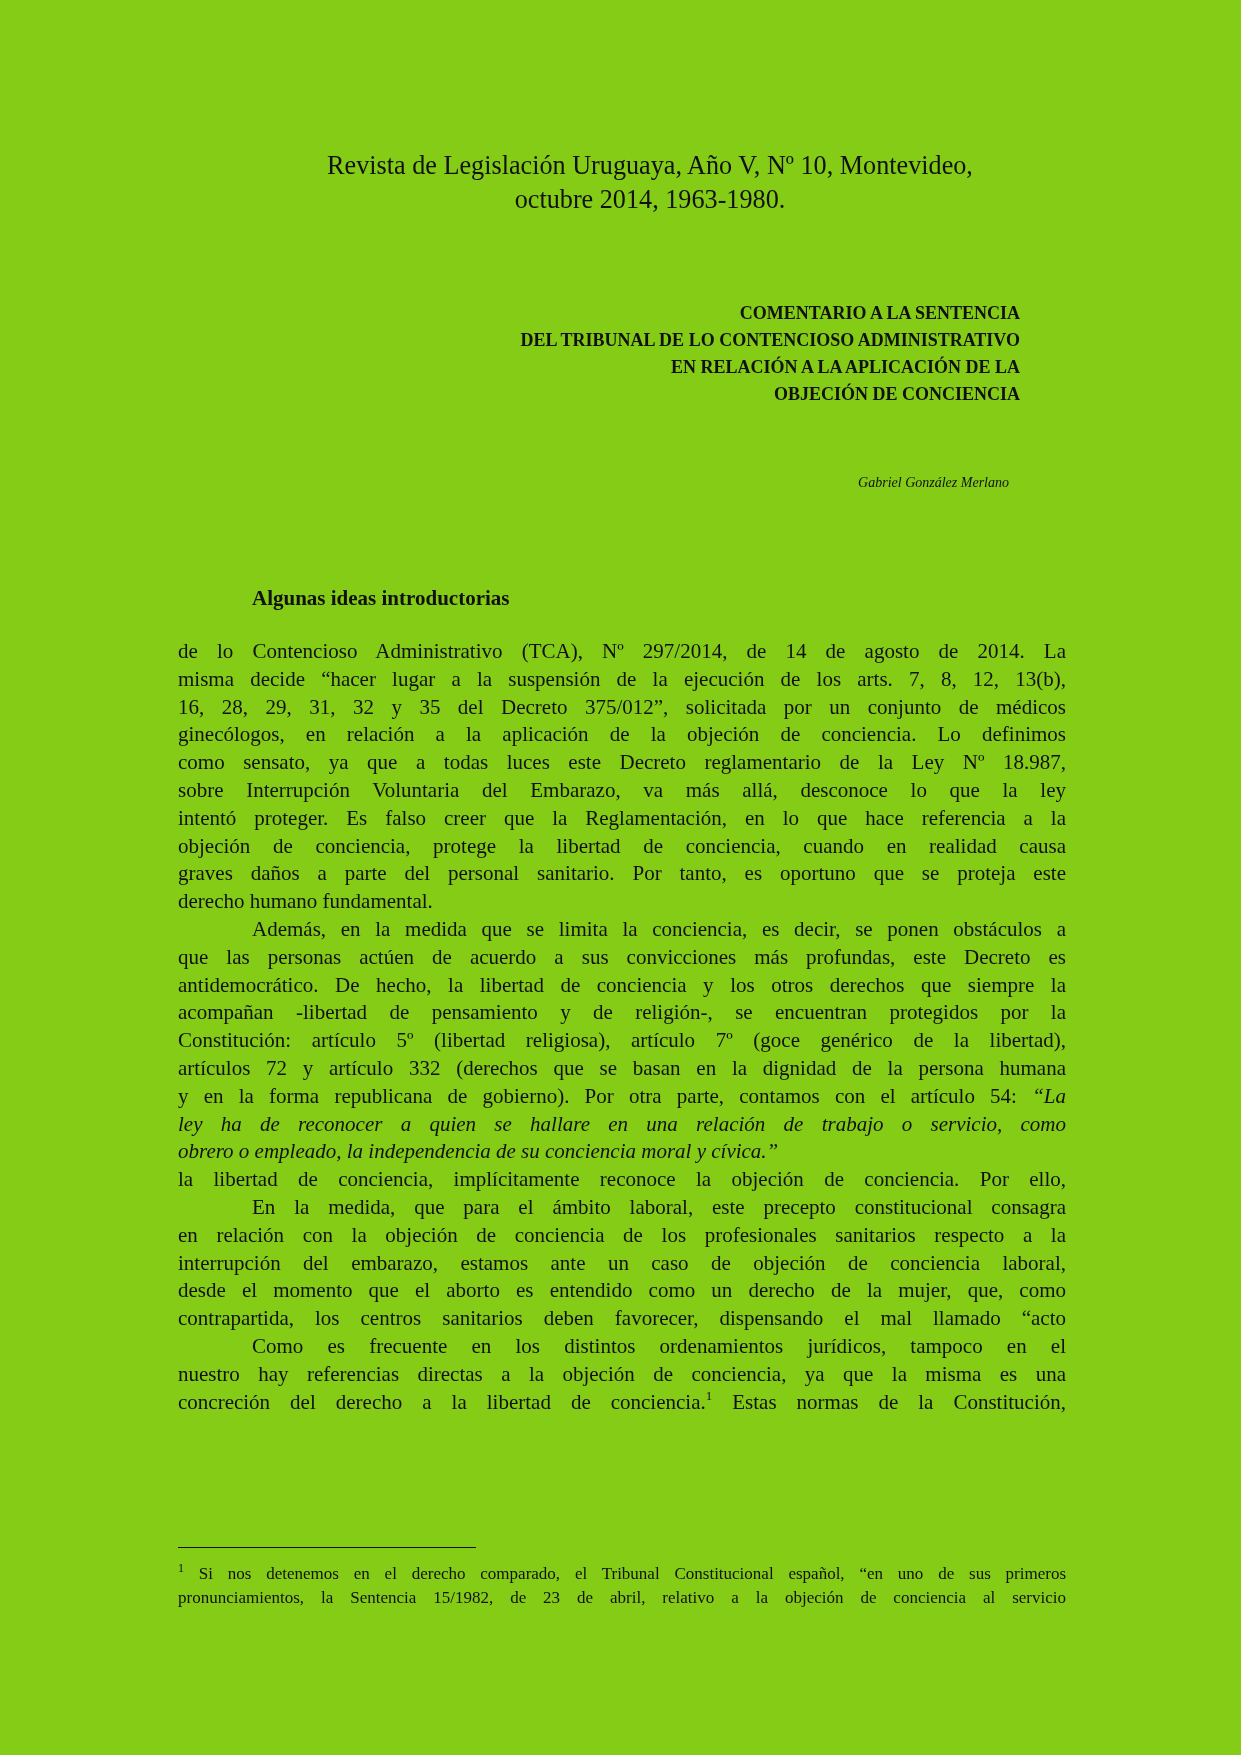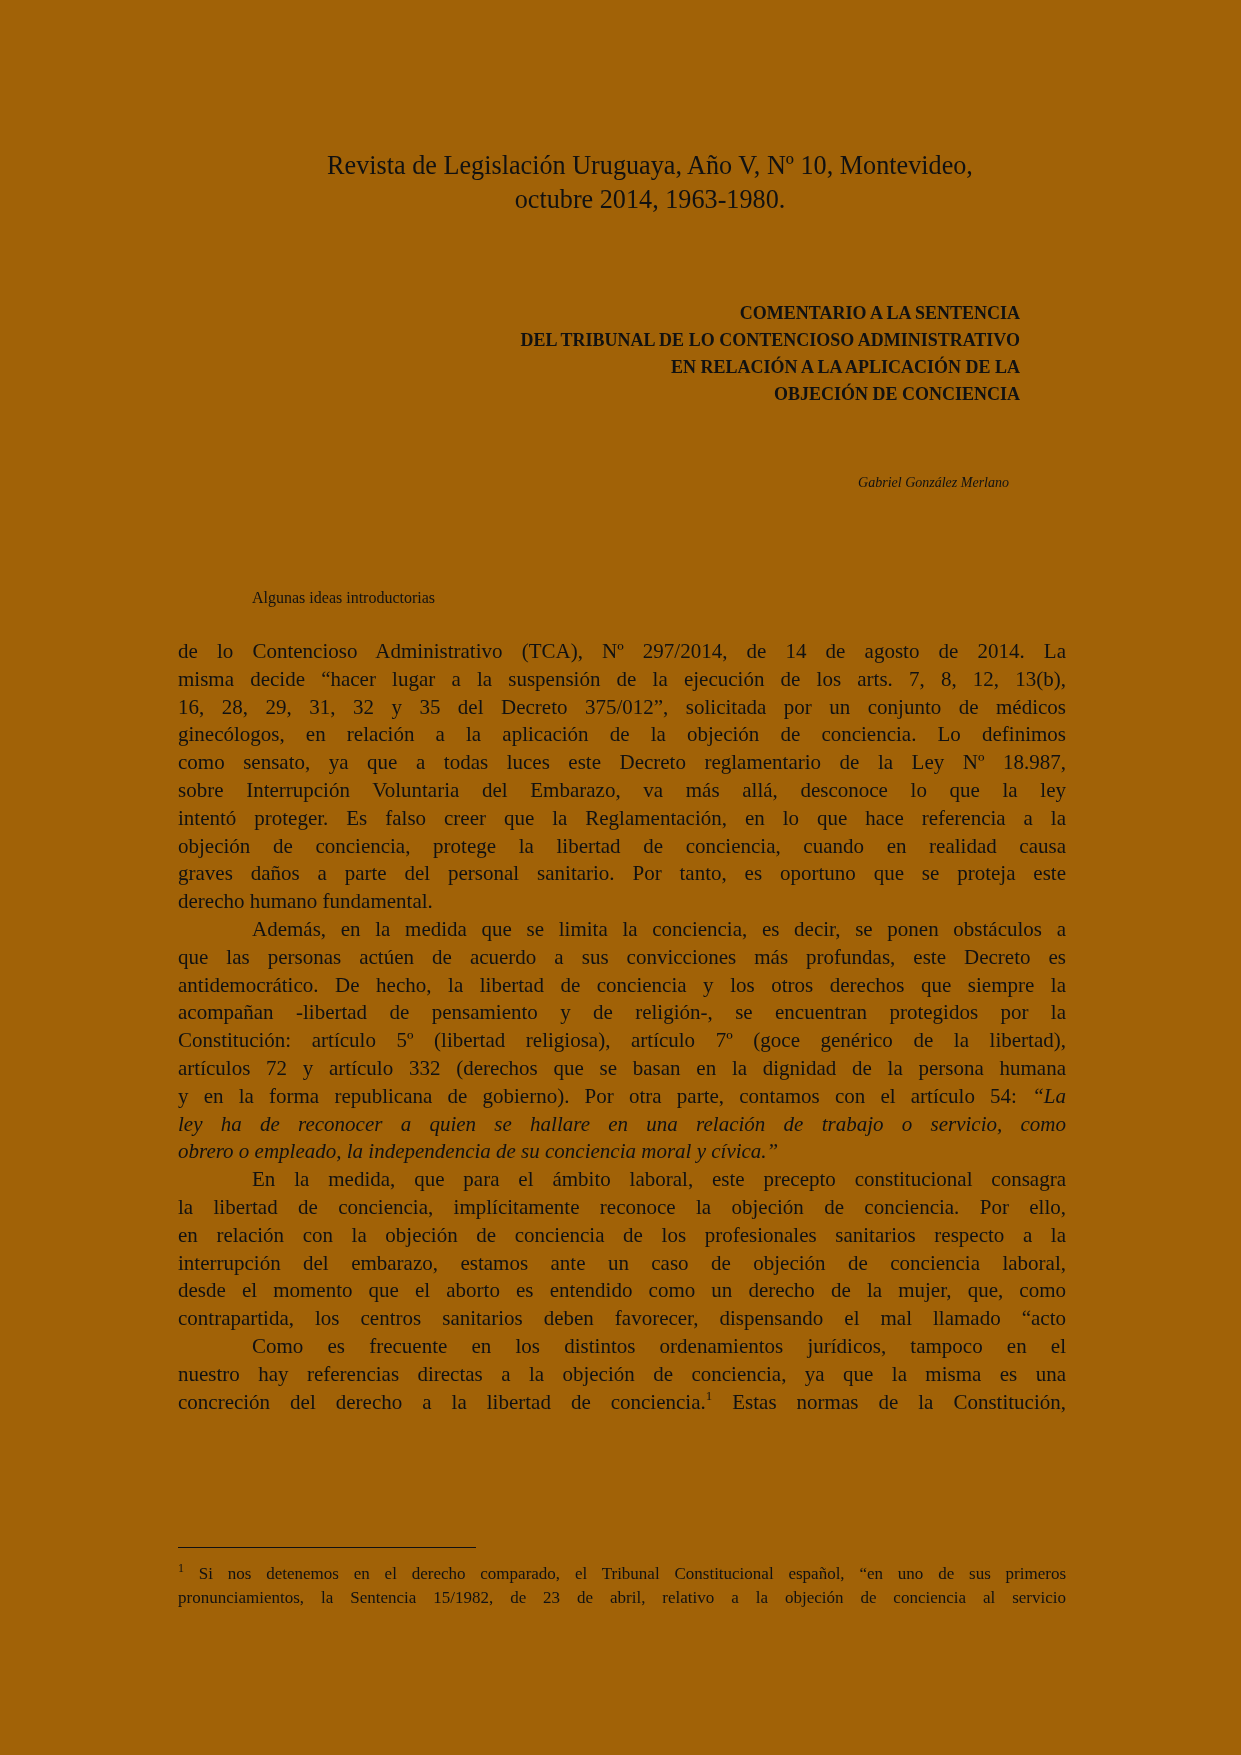--- a/index.html
+++ b/index.html
@@ -13,21 +13,21 @@
       position: relative;
       overflow: hidden;
       color: #111111;
       font-family: "Liberation Serif", "DejaVu Serif", serif;
     }
     .page {
       position: absolute;
       left: 0; top: 0;
       width: 1241px;
       height: 1755px;
-      background: #a16207;
+      background: #84cc16;
     }
     .journal-ref {
       position: absolute;
       left: 250px;
       width: 800px;
       top: 148px;
       text-align: center;
       font-size: 27px;
       line-height: 34px;
       transform: scaleX(0.97);
@@ -48,22 +48,22 @@
       right: 232px;
       top: 470px;
       font-style: italic;
       font-size: 14px;
       line-height: 26px;
     }
     .section-heading {
       position: absolute;
       left: 252px;
       top: 585px;
-      font-weight: normal;
-      font-size: 16px;
+      font-weight: bold;
+      font-size: 21px;
       line-height: 26px;
     }
     .body-text {
       position: absolute;
       left: 178px;
       width: 888px;
       top: 638px;
       font-size: 21px;
       line-height: 27.8px;
     }
@@ -148,22 +148,22 @@
       <span class="line">antidemocrático. De hecho, la libertad de conciencia y los otros derechos que siempre la</span>
       <span class="line">acompañan -libertad de pensamiento y de religión-, se encuentran protegidos por la</span>
       <span class="line">Constitución: artículo 5º (libertad religiosa), artículo 7º (goce genérico de la libertad),</span>
       <span class="line">artículos 72 y artículo 332 (derechos que se basan en la dignidad de la persona humana</span>
       <span class="line"><span>y en la forma republicana de gobierno). Por otra parte, contamos con el artículo 54: </span><span class="it">“La</span></span>
       <span class="line it">ley ha de reconocer a quien se hallare en una relación de trabajo o servicio, como</span>
       <span class="line last it">obrero o empleado, la independencia de su conciencia moral y cívica.”</span>
     </div>
 
     <div>
+      <span class="line">la libertad de conciencia, implícitamente reconoce la objeción de conciencia. Por ello,</span>
       <span class="line indent">En la medida, que para el ámbito laboral, este precepto constitucional consagra</span>
-      <span class="line">la libertad de conciencia, implícitamente reconoce la objeción de conciencia. Por ello,</span>
       <span class="line">en relación con la objeción de conciencia de los profesionales sanitarios respecto a la</span>
       <span class="line">interrupción del embarazo, estamos ante un caso de objeción de conciencia laboral,</span>
       <span class="line">desde el momento que el aborto es entendido como un derecho de la mujer, que, como</span>
       <span class="line">contrapartida, los centros sanitarios deben favorecer, dispensando el mal llamado “acto</span>
     </div>
 
     <div>
       <span class="line indent">Como es frecuente en los distintos ordenamientos jurídicos, tampoco en el</span>
       <span class="line">nuestro hay referencias directas a la objeción de conciencia, ya que la misma es una</span>
       <span class="line"><span>concreción del derecho a la libertad de conciencia.</span><sup class="fnref">1</sup><span> Estas normas de la Constitución,</span></span>

